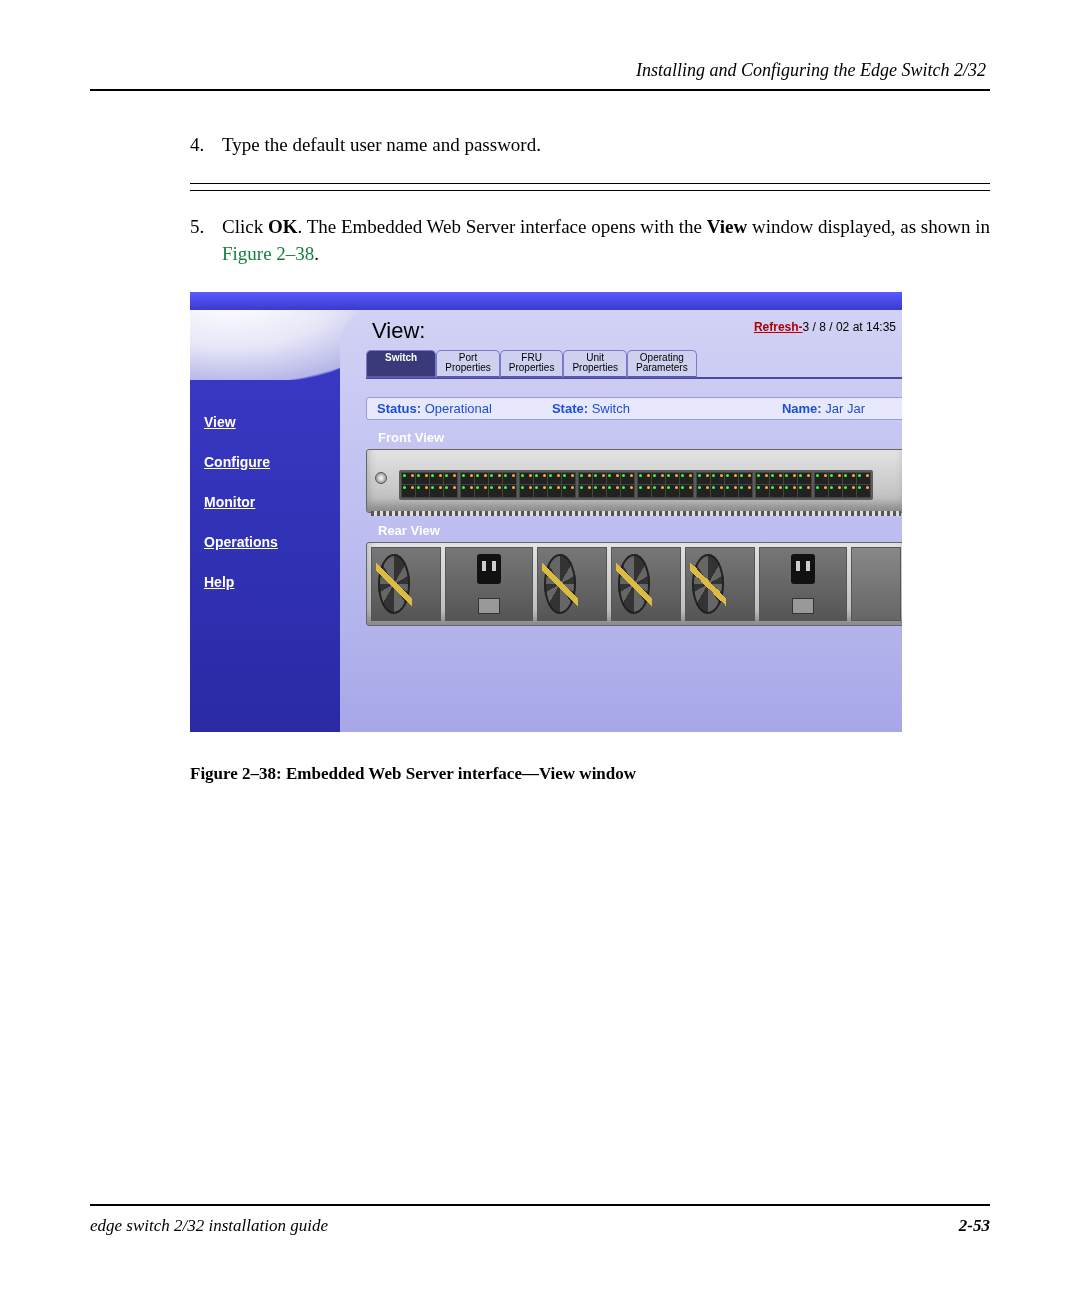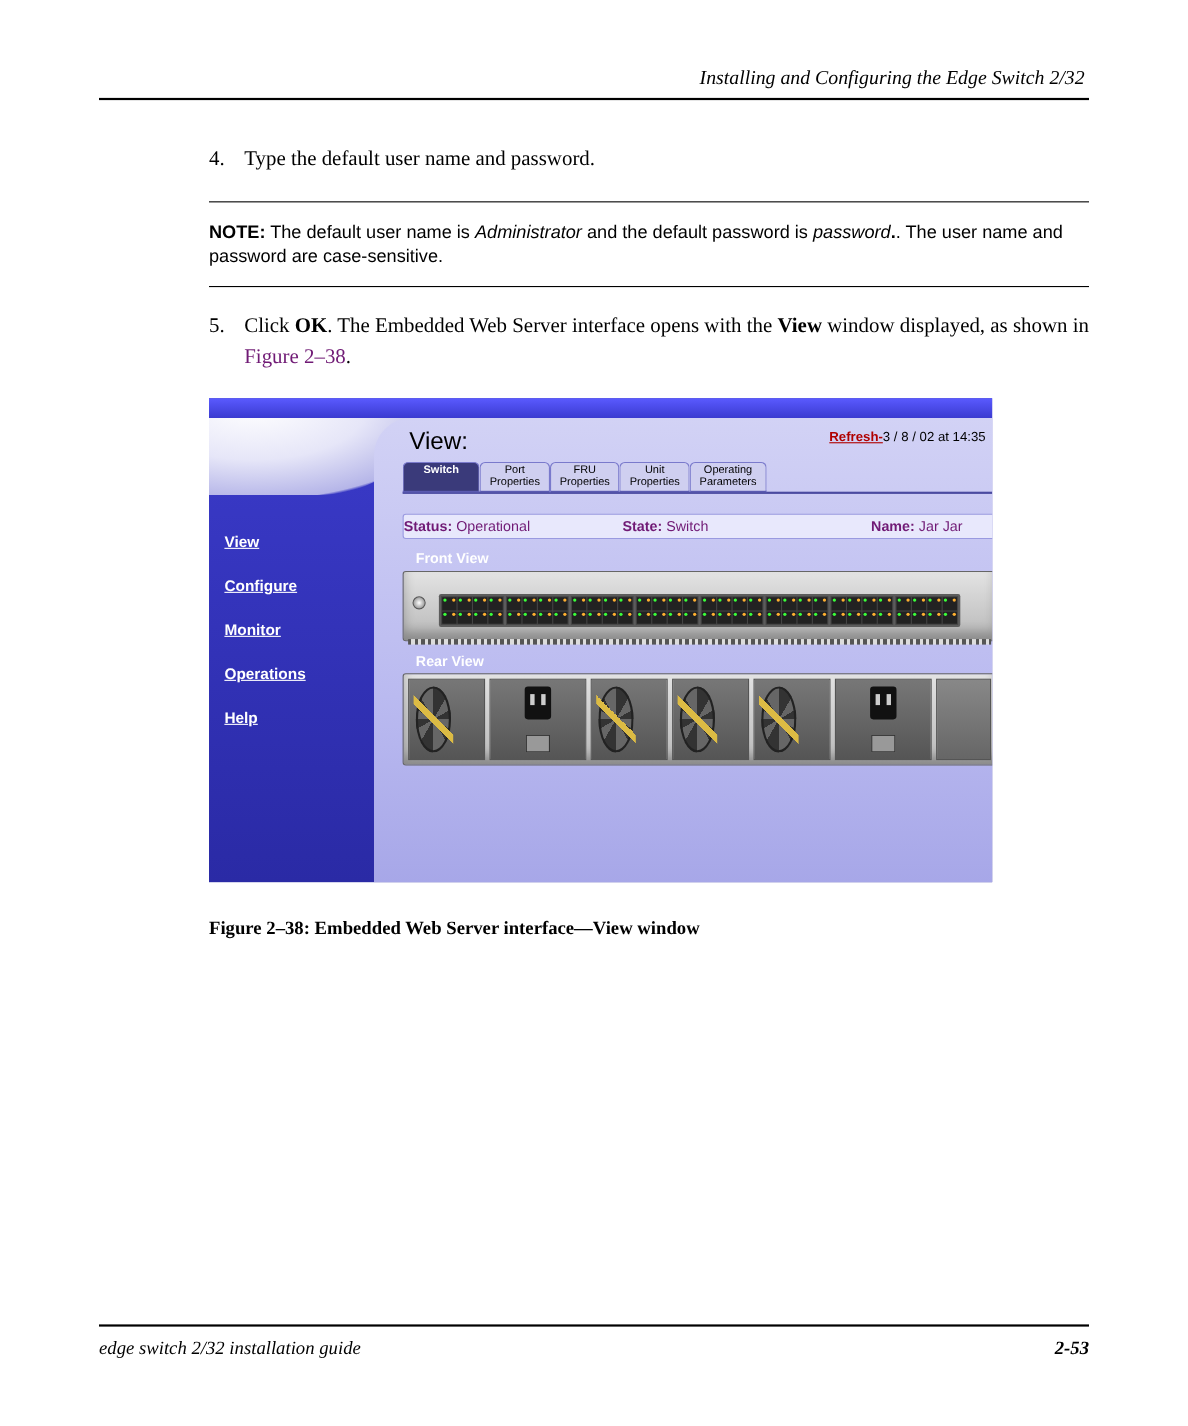--- a/index.html
+++ b/index.html
@@ -45,21 +45,21 @@
     margin: 6px 0;
   }
   .note {
     font-family: Arial, Helvetica, sans-serif;
     font-size: 16.5px;
     line-height: 1.35;
     padding: 10px 0 10px 0;
   }
   .note b { font-weight: bold; }
   .note i { font-style: italic; }
-  .link { color: #701a75; }
+  .link { color: #15803d; }
   .figure {
     margin-top: 18px;
     margin-left: 0;
   }
   
   .shot {
     width: 712px;
     height: 440px;
     background: linear-gradient(180deg,#3b3bcb 0%, #2a2aa5 100%);
     position: relative;
@@ -133,27 +133,26 @@
     padding: 2px 18px;
   }
   .tabs-rule { border-top: 2px solid #4a4aa0; margin-top: -1px; }
   .panel {
     padding: 18px 0 0 0;
   }
   .statusbar {
     background: #e8e8fc;
     border: 1px solid #9a9ae0;
     border-radius: 3px;
-    padding: 3px 0;
+    padding: 3px 10px;
     margin-right: 0;
     font-size: 13px;
     display: flex;
-    color: #701a75;
+    color: #1d4ed8;
     width: 540px;
-    gap: 24px;
   }
   .statusbar span { margin-right: 30px; }
   .statusbar b { font-weight: bold; }
   .sec-label {
     color: #fff;
     font-size: 13px;
     font-weight: bold;
     margin: 10px 0 4px 12px;
   }
   .device {
@@ -262,23 +261,20 @@
 <hr class="header-rule">
 
 <div class="content">
 
   <div class="step">
     <div class="step-num">4.</div>
     <div class="step-body">Type the default user name and password.</div>
   </div>
 
   <hr class="note-sep">
-  <div class="note">
-    <b>NOTE:</b><span>  The default user name is </span><i>Administrator</i><span> and the default password is </span><i>password</i><b>.</b><span>. The user name and password are case-sensitive.</span>
-  </div>
   <hr class="note-sep">
 
   <div class="step" style="margin-top:22px">
     <div class="step-num">5.</div>
     <div class="step-body">
       <span>Click </span><b>OK</b><span>. The Embedded Web Server interface opens with the </span><b>View</b><span> window displayed, as shown in </span><span class="link">Figure 2–38</span><span>.</span>
     </div>
   </div>
 
   <div class="figure">

